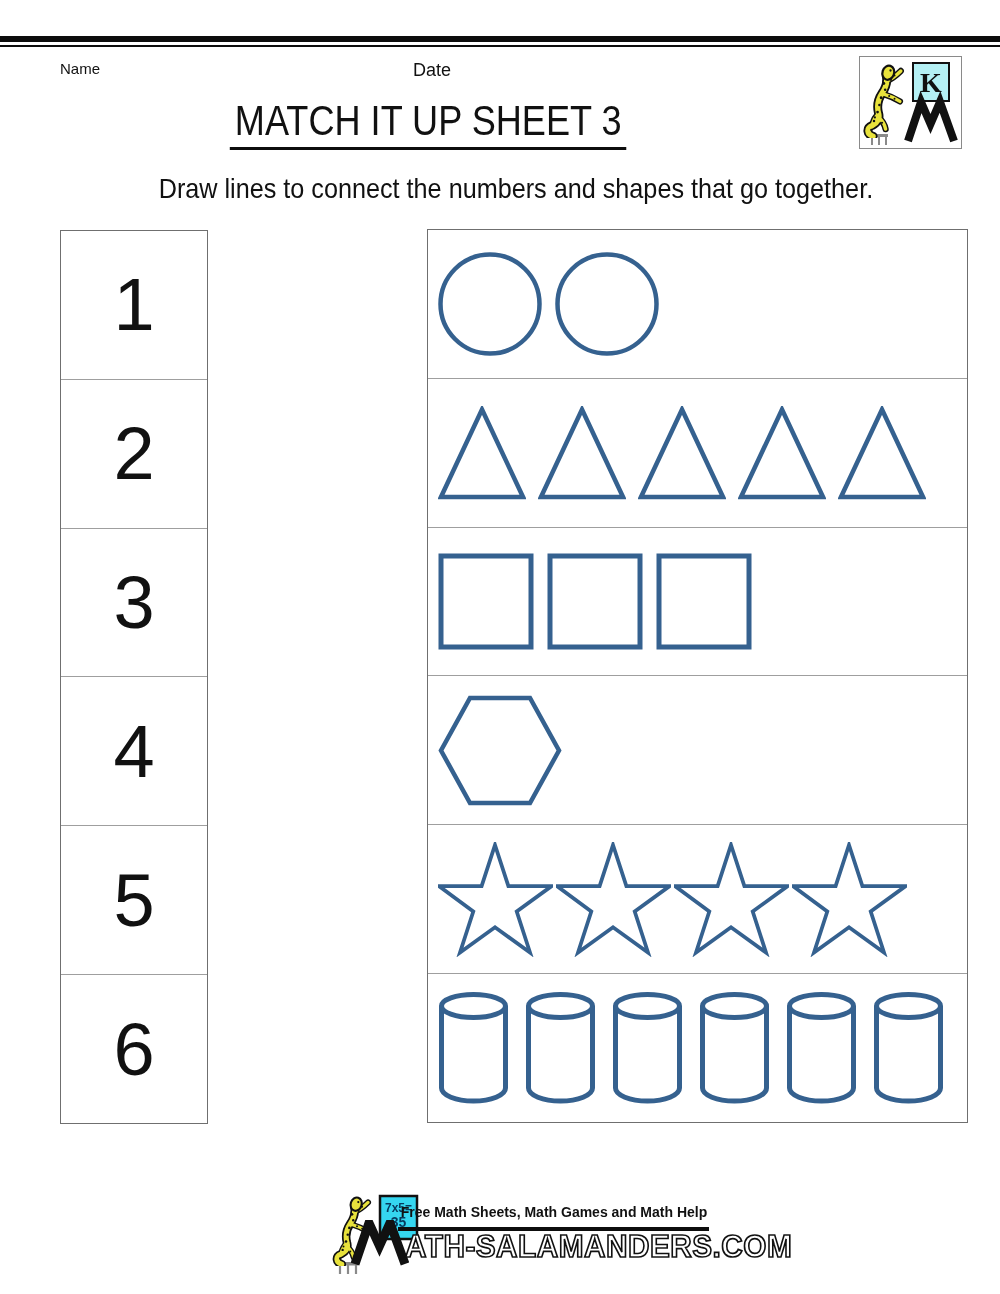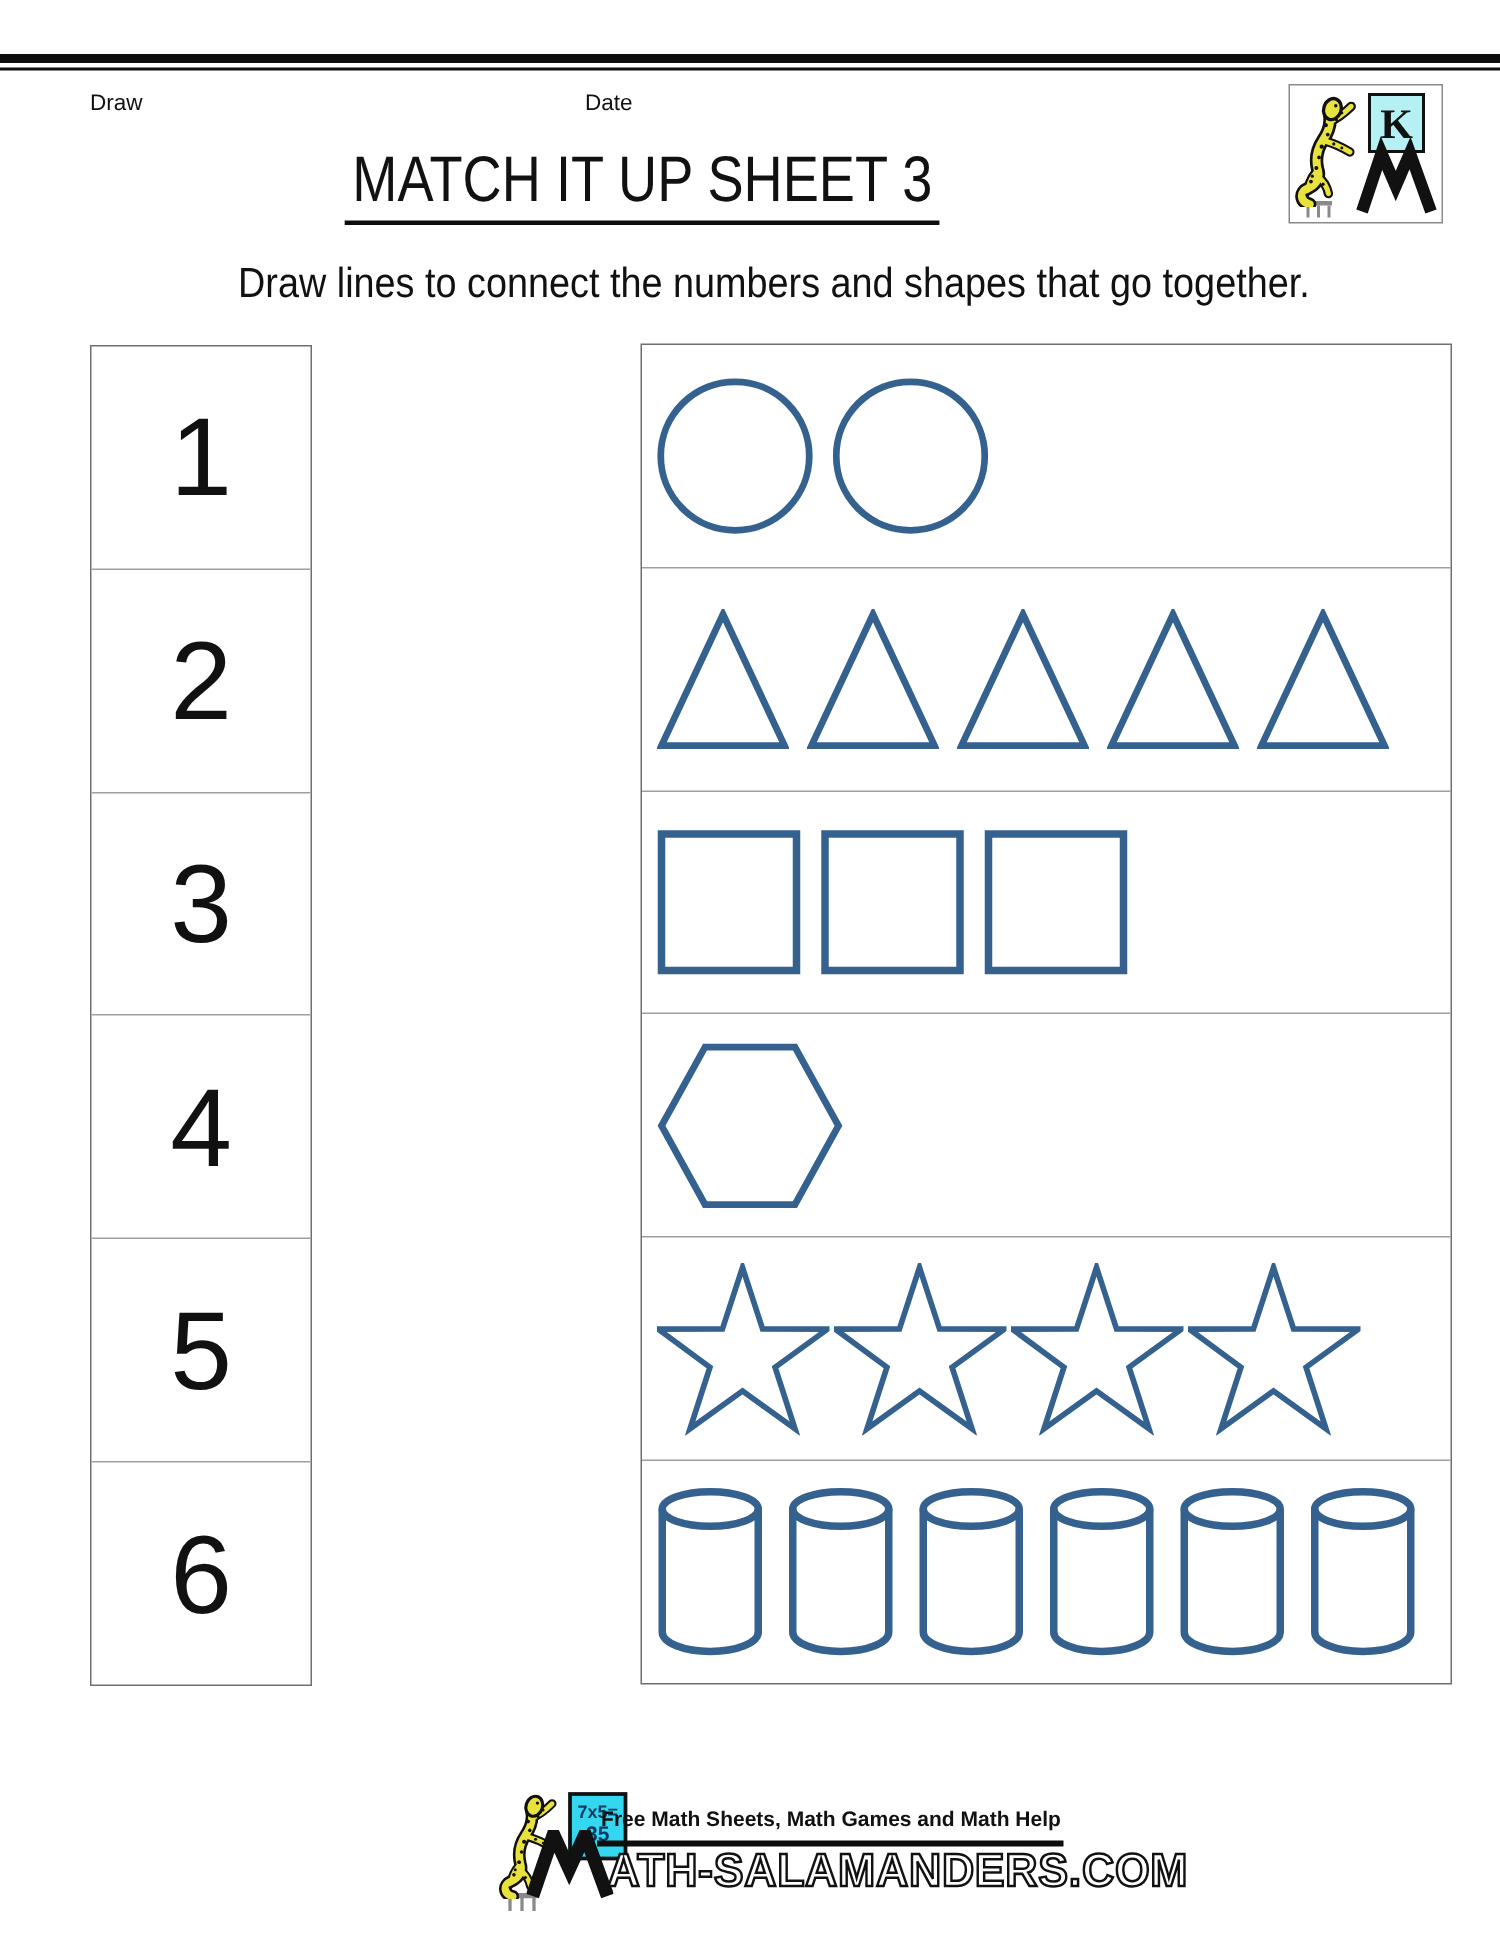--- a/index.html
+++ b/index.html
@@ -10,21 +10,21 @@
     font-family: "Liberation Sans", sans-serif;
     color: #111;
     overflow: hidden;
   }
 
   
   .rule-thick { position: absolute; left: 0; top: 36px; width: 1000px; height: 6px; background: #0d0d0d; }
   .rule-thin  { position: absolute; left: 0; top: 45px; width: 1000px; height: 2px; background: #0d0d0d; }
 
   .name-label { position: absolute; left: 60px;  top: 60px; font-size: 15px; }
-  .date-label { position: absolute; left: 390px; top: 60px; font-size: 15px; }
+  .date-label { position: absolute; left: 413px; top: 60px; font-size: 18px; }
 
   .top-logo {
     position: absolute; left: 859px; top: 56px; width: 103px; height: 93px;
     border: 1px solid #8a8a8a; background: #fff;
   }
 
   .title-wrap { position: absolute; left: 0; top: 96px; width: 856px; text-align: center; }
   .page-title {
     display: inline-block;
     font-size: 43px;
@@ -99,21 +99,21 @@
     transform: scaleX(0.96); transform-origin: left center;
     white-space: nowrap;
   }
 </style>
 </head>
 <body>
 
 <div class="rule-thick"></div>
 <div class="rule-thin"></div>
 
-<div class="name-label">Draw</div>
+<div class="name-label">Name</div>
 <div class="date-label">Date</div>
 
 <div class="top-logo">
   <svg width="101" height="91" viewBox="0 0 101 91">
     <defs>
       <symbol id="sala" viewBox="0 0 50 85">
         <path d="M10,83 C3,81 2,74 9,71 C15,68 18,63 16,57 C14,49 16,41 20,35 C24,29 26,23 25,17" fill="none" stroke="#111" stroke-width="10" stroke-linecap="round"></path>
         <path d="M24,22 C31,19 36,15 41,10" fill="none" stroke="#111" stroke-width="7" stroke-linecap="round"></path>
         <path d="M22,36 C29,38 35,41 40,44" fill="none" stroke="#111" stroke-width="7" stroke-linecap="round"></path>
         <path d="M17,57 C12,61 10,66 9,71" fill="none" stroke="#111" stroke-width="7" stroke-linecap="round"></path>

